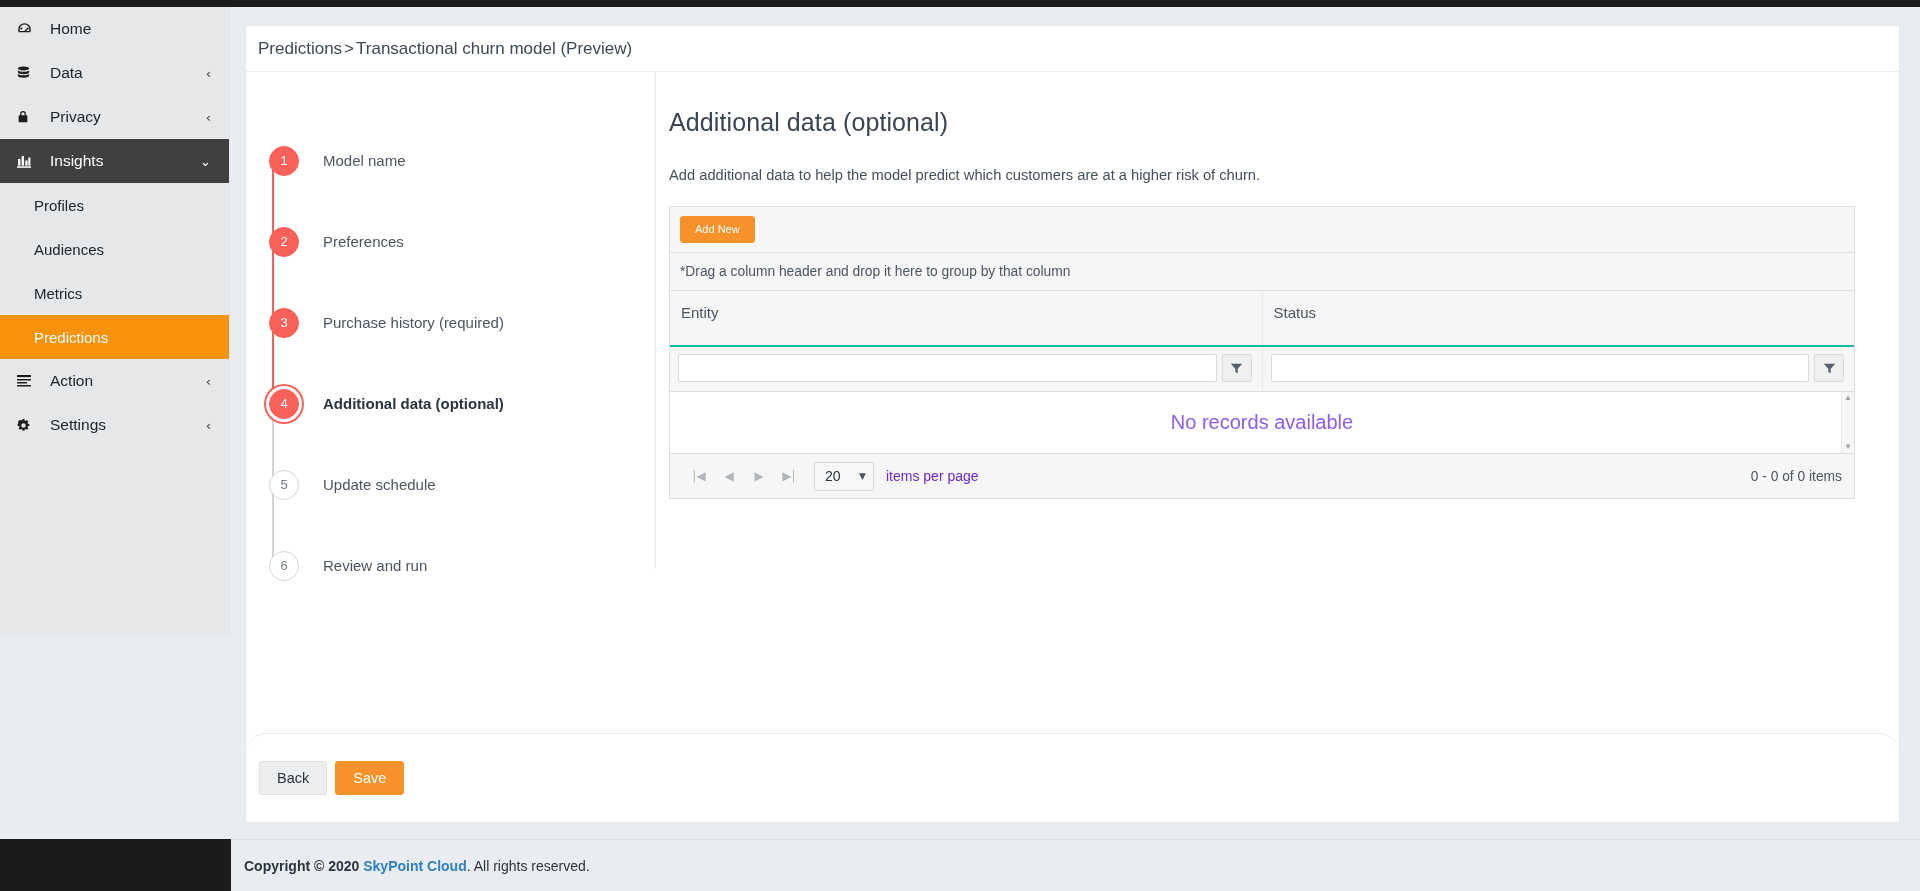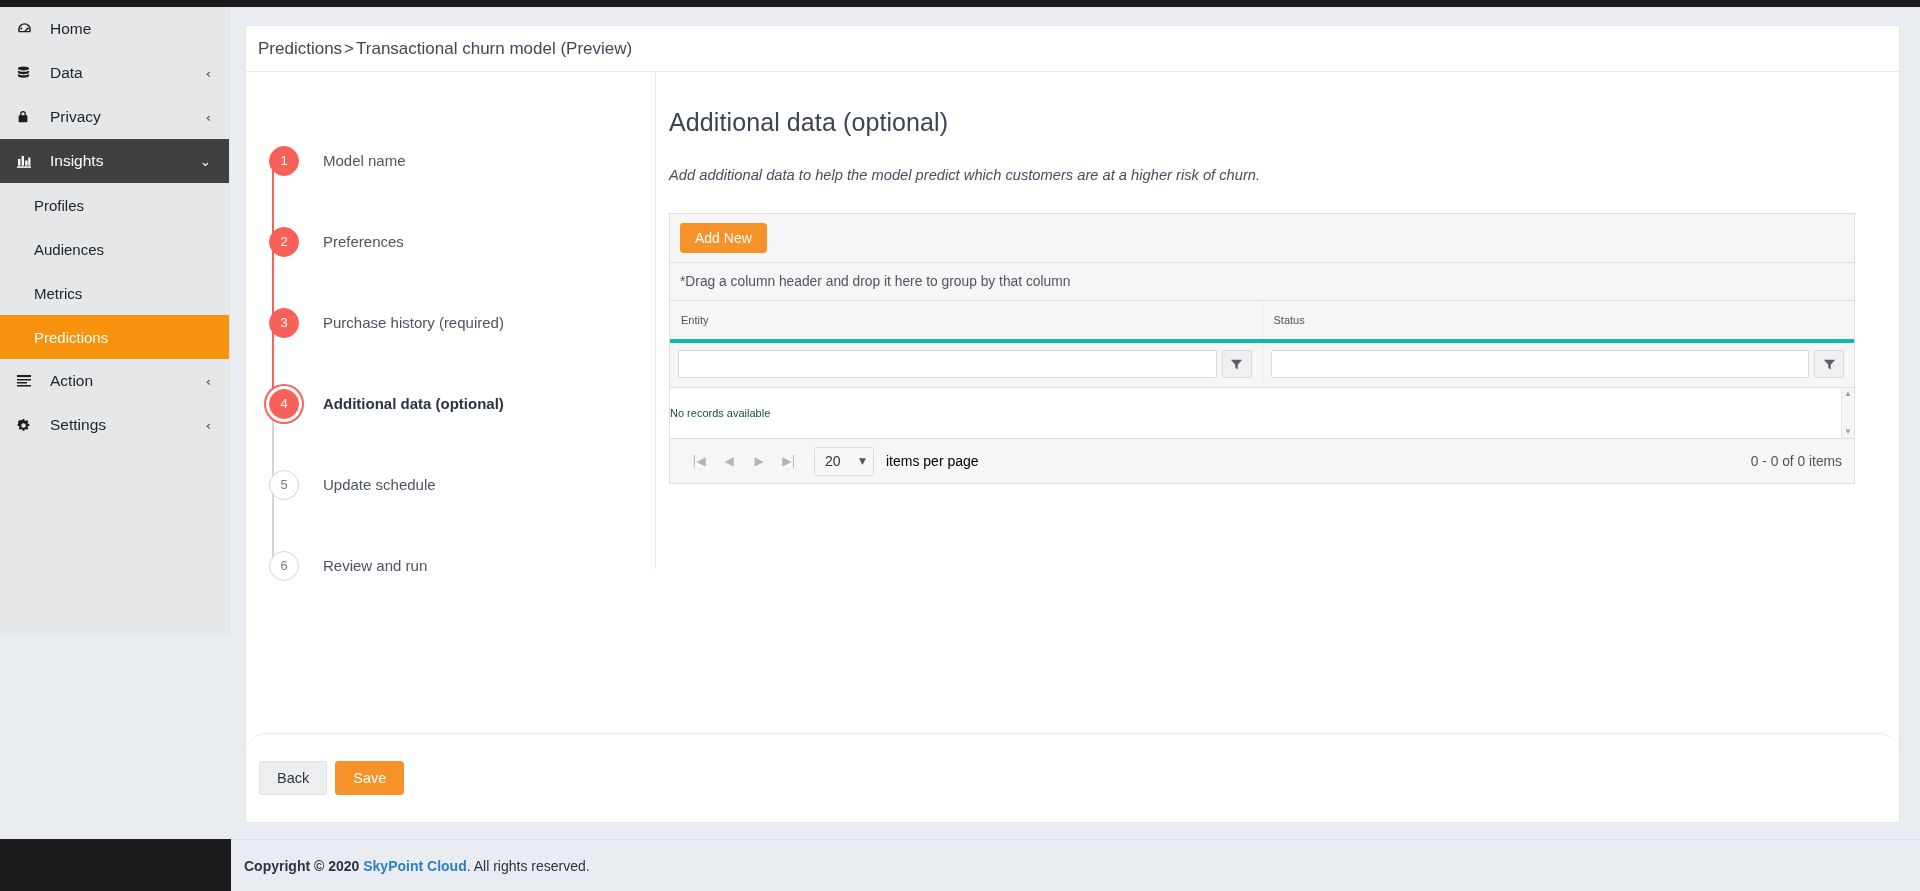--- a/index.html
+++ b/index.html
@@ -134,56 +134,56 @@
   .connector.red { background: #f8615a; }
   .connector.gray { background: #cfd4d9; }
 
   
   .pane { flex: 1 1 auto; padding: 36px 40px 0 13px; }
   .pane h1 {
     font-size: 25px; font-weight: normal;
     color: #3b4452; letter-spacing: .1px;
     margin-bottom: 30px;
   }
-  .pane .desc { font-size: 14.7px; color: #454e5c; margin-bottom: 30px; font-style: italic; }
+  .pane .desc { font-size: 14.7px; color: #454e5c; margin-bottom: 23px; }
 
   
   .grid { border: 1px solid #dcdfe3; width: 1186px; }
   .grid-toolbar {
     background: #f6f6f6;
     border-bottom: 1px solid #dcdfe3;
     padding: 9px 10px;
   }
   .btn {
     font-family: "Liberation Sans", sans-serif;
-    font-size: 14px;
+    font-size: 11px;
     border-radius: 3px;
     cursor: pointer;
     border: 1px solid transparent;
     padding: 7px 14px;
     line-height: 1;
   }
   .btn-orange { background: #f7922b; color: #ffffff; border-color: #f7922b; }
   .btn-gray { background: #eceeef; color: #2b3441; border-color: #dfe2e5; }
   .group-bar {
     background: #f6f6f6;
     border-bottom: 1px solid #dcdfe3;
     padding: 11px 0 11px 10px;
     font-size: 13.8px;
     color: #4c5562;
   }
   table.gtable { width: 100%; border-collapse: collapse; table-layout: fixed; }
   table.gtable th {
     background: #f6f6f6;
     text-align: left;
     font-weight: normal;
-    font-size: 11px;
+    font-size: 15px;
     color: #4c5562;
-    padding: 13px 0 13px 11px;
-    border-bottom: 4px solid #14b8a6;
+    padding: 13px 0 24px 11px;
+    border-bottom: 2px solid #14b8a6;
     border-right: 1px solid #e6e8ea;
   }
   table.gtable th:last-child { border-right: none; }
   td.fcell {
     background: #f6f6f6;
     padding: 7px 10px 9px 8px;
     border-bottom: 1px solid #dcdfe3;
     border-right: 1px solid #e6e8ea;
   }
   td.fcell:last-child { border-right: none; }
@@ -204,23 +204,23 @@
     width: 30px; height: 28px;
     margin-left: 5px;
     border: 1px solid #d8dbdf;
     background: #f0f0f0;
     border-radius: 2px;
     display: flex; align-items: center; justify-content: center;
     cursor: pointer;
   }
   .norec-wrap { position: relative; background: #ffffff; }
   .norec {
-    text-align: left;
-    font-size: 11px;
-    color: #14532d;
+    text-align: center;
+    font-size: 20px;
+    color: #8b5cf6;
     padding: 19px 0;
   }
   .vscroll {
     position: absolute; top: 0; right: 0; width: 13px; height: 100%;
     background: #f6f6f6;
     border-left: 1px solid #e6e8ea;
     display: flex; flex-direction: column; justify-content: space-between;
     align-items: center;
     padding: 2px 0;
     cursor: pointer;
@@ -244,21 +244,21 @@
     width: 60px; height: 29px;
     background: #f7f7f7;
     border: 1px solid #d8dbdf;
     border-radius: 2px;
     display: flex; align-items: center; justify-content: space-between;
     padding: 0 7px 0 10px;
     font-size: 14px; color: #2b3441;
     cursor: pointer;
   }
   .pgselect .caret { font-size: 9px; color: #4c5562; font-family: "DejaVu Sans", sans-serif; }
-  .pgtxt { margin-left: 12px; font-size: 14px; color: #000000; }
+  .pgtxt { margin-left: 12px; font-size: 14px; color: #6d28d9; }
   .pgcount { margin-left: auto; font-size: 13.8px; color: #4c5562; }
 
   
   .actionbar {
     position: absolute; left: 0; right: 0; bottom: 0;
     height: 89px;
     border-top: 1px solid #e8eaed;
     display: flex; align-items: center;
     padding: 0 40px 0 13px;
     border-radius: 20px;

